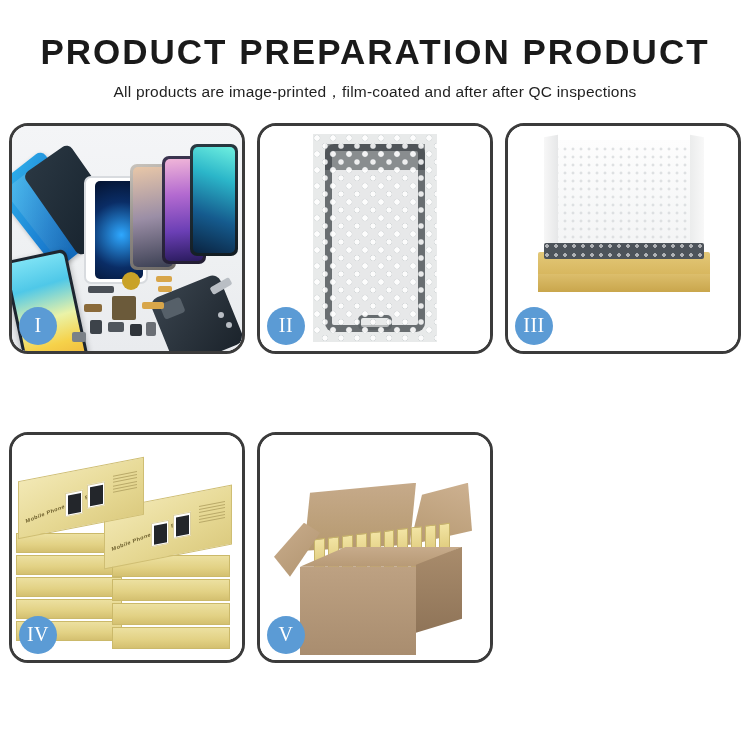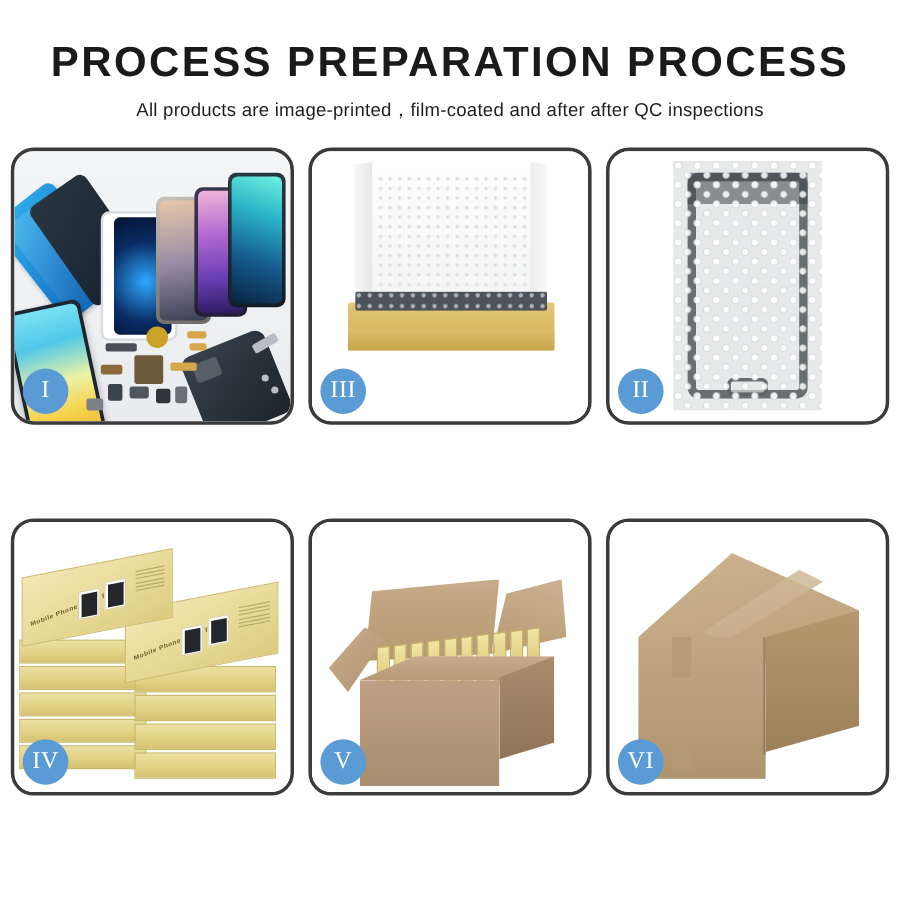--- a/index.html
+++ b/index.html
@@ -317,21 +317,21 @@
     position:absolute;left:128px;top:96px;width:2px;height:98px;
     background:rgba(90,70,48,.35);
   }
 </style>
 </head>
 <body>
 
 <div class="page">
 
   <div class="header">
-    <div class="title">PROCESS PREPARATION PROCESS</div>
+    <div class="title">PRODUCT PREPARATION PRODUCT</div>
     <div class="subtitle">All products are image-printed，film-coated and after after QC inspections</div>
   </div>
 
   <div class="grid">
 
     <div class="panel">
       <div class="photo p1">
         <div class="ph s1"></div>
         <div class="ph s2"></div>
         <div class="ph s3"></div>
@@ -353,39 +353,39 @@
         <div class="prt" style="left:134px;top:196px;width:10px;height:14px;background:#6b6f75;"></div>
         <div class="prt scr" style="left:206px;top:186px;width:6px;height:6px;"></div>
         <div class="prt scr" style="left:214px;top:196px;width:6px;height:6px;"></div>
         <div class="prt" style="left:198px;top:156px;width:22px;height:8px;background:#b9bec4;transform:rotate(-30deg);"></div>
         <div class="prt" style="left:60px;top:206px;width:14px;height:10px;background:#7b8187;"></div>
       </div>
       <div class="badge">I</div>
     </div>
 
     <div class="panel">
+      <div class="photo p2">
+        <div class="wrapbg">
+          <div class="screenghost"></div>
+          <div class="scrtop"></div>
+          <div class="bubbles"></div>
+        </div>
+      </div>
+      <div class="badge">II</div>
+    </div>
+
+    <div class="panel">
       <div class="photo p3">
         <div class="foam"></div>
         <div class="boxlid"></div>
         <div class="boxlid r"></div>
         <div class="kinner"></div>
         <div class="kraftbox"></div>
       </div>
       <div class="badge">III</div>
-    </div>
-
-    <div class="panel">
-      <div class="photo p2">
-        <div class="wrapbg">
-          <div class="screenghost"></div>
-          <div class="scrtop"></div>
-          <div class="bubbles"></div>
-        </div>
-      </div>
-      <div class="badge">II</div>
     </div>
 
     <div class="panel">
       <div class="photo p4">
         <div class="stack">
 
           <div class="sbox" style="left:4px;top:186px;width:104px;height:18px;"></div>
           <div class="sbox" style="left:4px;top:164px;width:104px;height:18px;"></div>
           <div class="sbox" style="left:4px;top:142px;width:104px;height:18px;"></div>
           <div class="sbox" style="left:4px;top:120px;width:104px;height:18px;"></div>
@@ -455,29 +455,15 @@
           </div>
           <div class="flapL"></div>
           <div class="ctop"></div>
           <div class="cside"></div>
           <div class="cfront"></div>
         </div>
       </div>
       <div class="badge">V</div>
     </div>
 
-    <div class="panel">
-      <div class="photo p6">
-        <div class="sealed">
-          <div class="stop"></div>
-          <div class="tape"></div>
-          <div class="sside"></div>
-          <div class="sfront"></div>
-          <div class="tapef"></div>
-          <div class="tapef2"></div>
-          <div class="sedge"></div>
-        </div>
-      </div>
-      <div class="badge">VI</div>
-    </div>
 
   </div>
 </div>
 
 </body></html>

